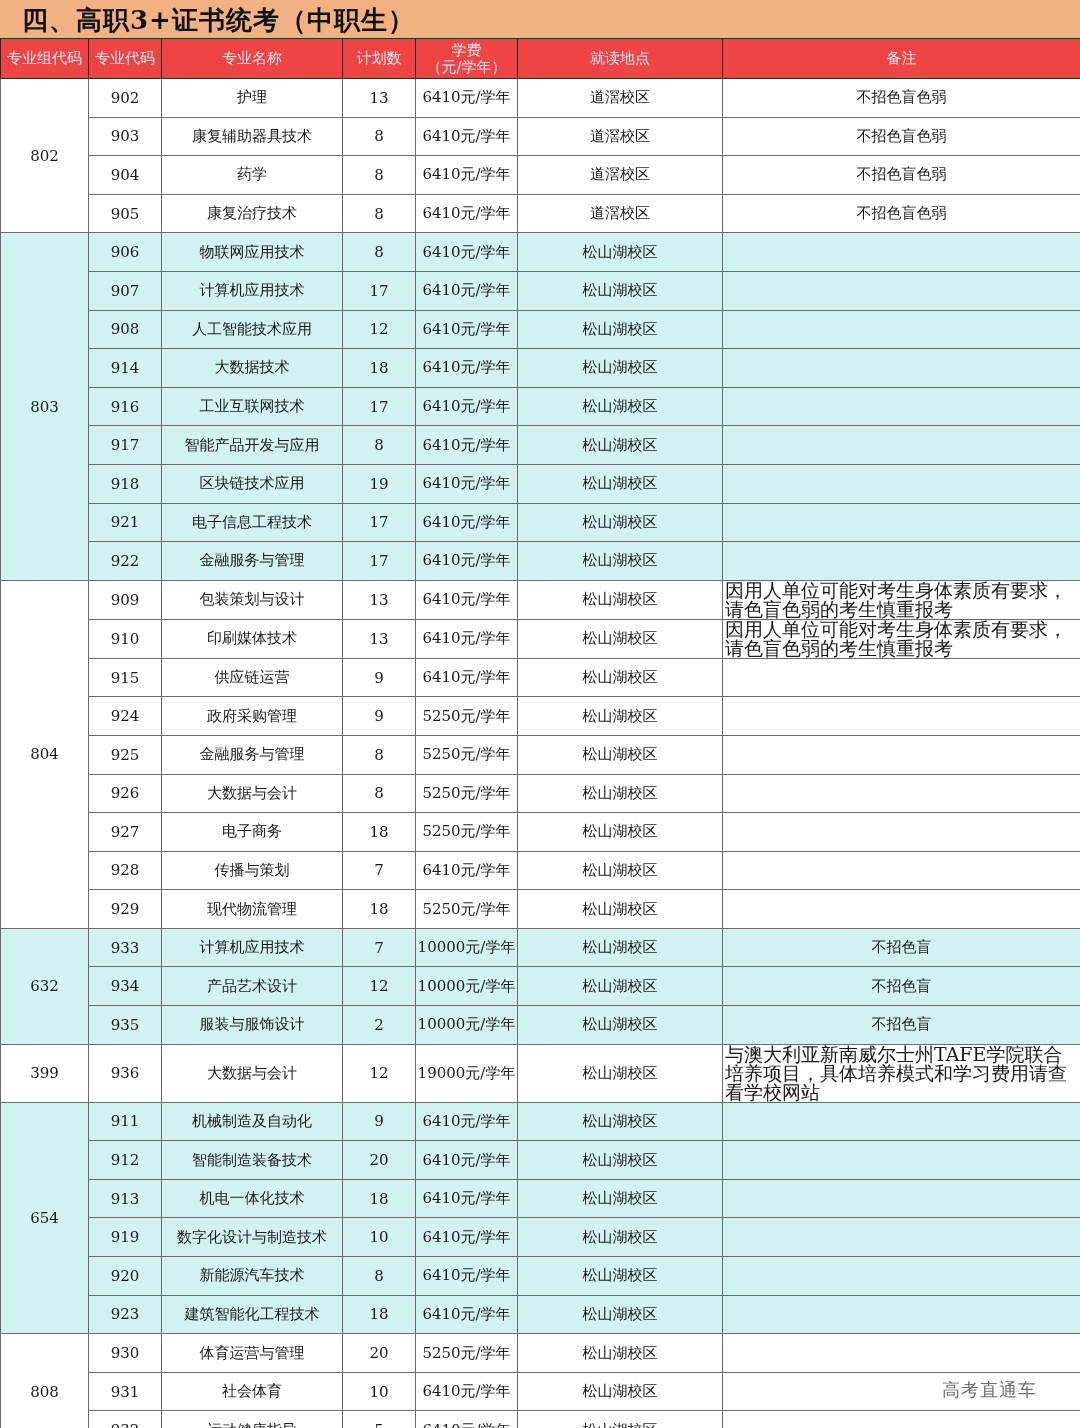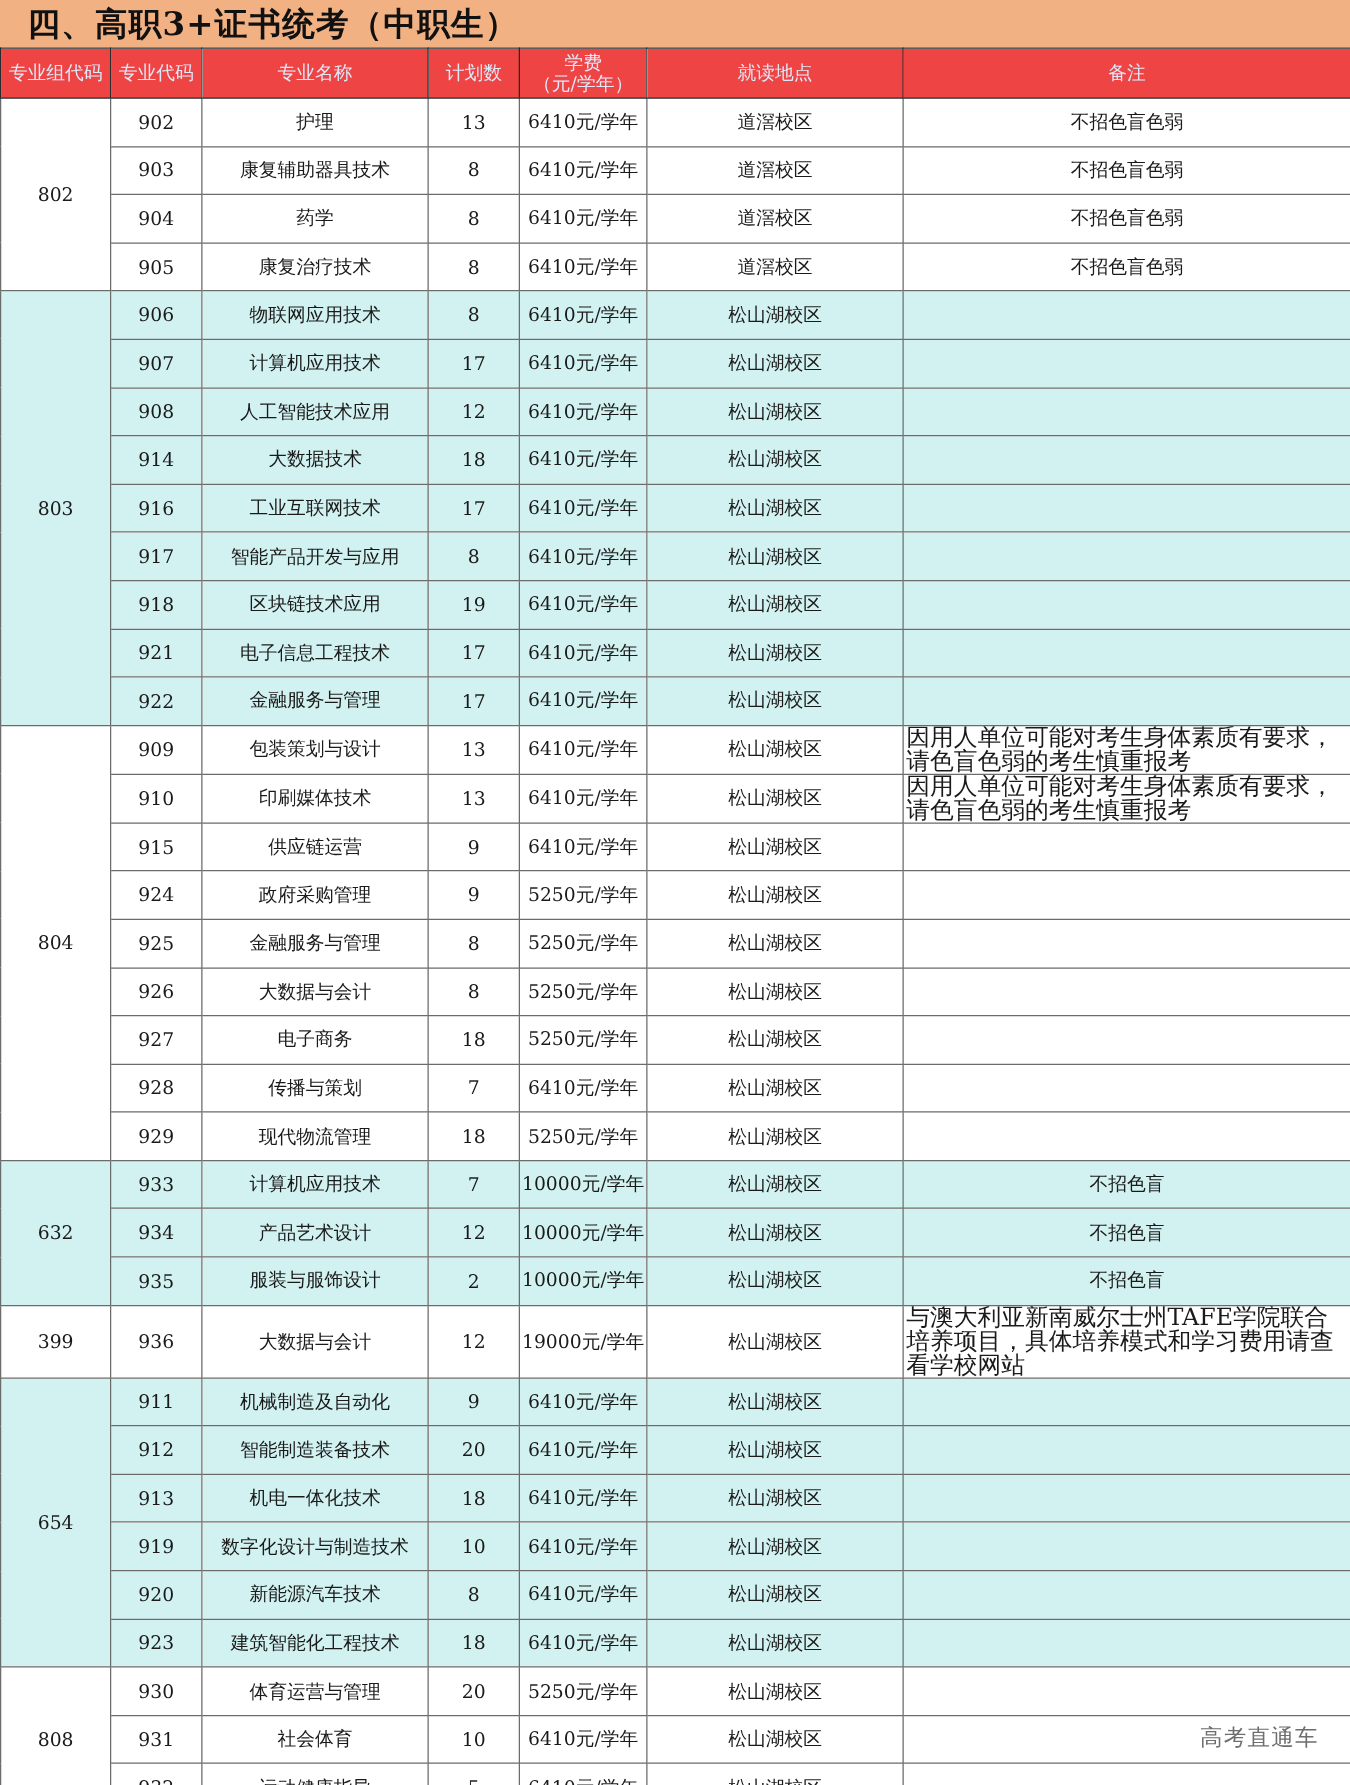--- a/index.html
+++ b/index.html
@@ -10,21 +10,21 @@
                font-size: 26px; font-weight: bold; line-height: 40px; color: #111; letter-spacing: 1px; }
   table { position: absolute; left: 0; top: 38px; border-collapse: collapse; table-layout: fixed; width: 1080px; }
   th, td { border: 1px solid #6b6b6b; text-align: center; vertical-align: middle; padding: 0; overflow: hidden; }
   th { background: #ef4444; color: #dfe8f8; font-weight: normal; font-size: 15px; height: 39px; line-height: 17px; border-color: #2a2a2a; }
   td { font-size: 15px; height: 37.6px; }
   tr.g-white td { background: #ffffff; }
   tr.g-teal td { background: #D2F2F1; }
   td.group { font-size: 15px; }
   td.note-long { text-align: left; font-size: 19px; line-height: 19px; padding-left: 2px; }
   .watermark { position: absolute; left: 942px; top: 1378px; font-family: "DejaVu Sans", sans-serif;
-               font-size: 18px; color: #6e6e6e; letter-spacing: 1px; margin-left: 18px; }
+               font-size: 18px; color: #6e6e6e; letter-spacing: 1px; }
   col.c1 { width: 88px; } col.c2 { width: 73px; } col.c3 { width: 181px; } col.c4 { width: 73px; }
   col.c5 { width: 102px; } col.c6 { width: 205px; } col.c7 { width: 358px; }
 </style>
 </head>
 <body>
 
 <div class="title-bar">四、高职3+证书统考（中职生）</div>
 
 <table>
   <colgroup>

